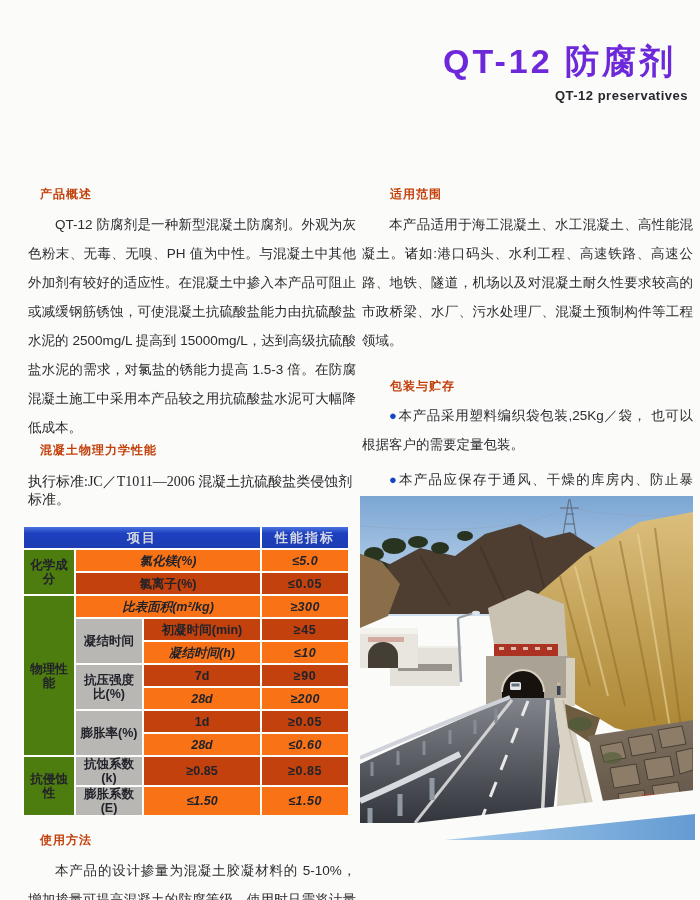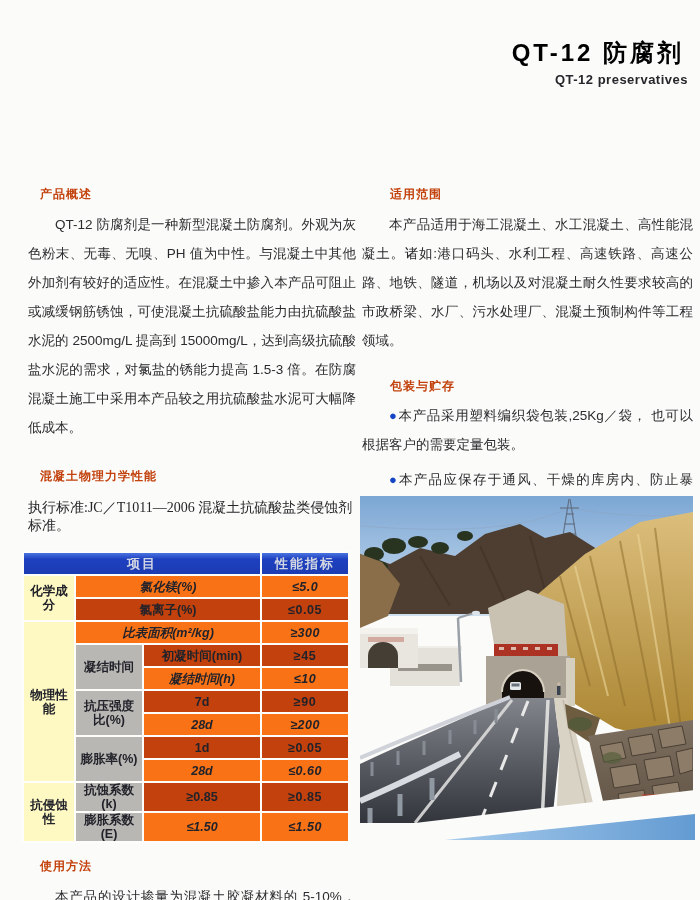--- a/index.html
+++ b/index.html
@@ -7,21 +7,21 @@
     width:700px;height:900px;position:relative;overflow:hidden;
     background:#fbfbf9;
     font-family:"Liberation Sans","DejaVu Sans",sans-serif;
     color:#2c2c30;
   }
   .page{position:absolute;inset:0;}
 
   
   .masthead{position:absolute;top:34px;right:12px;text-align:right;}
   .masthead h1{
-    margin:4px;font-size:24px;font-weight:bold;color:#000000;
+    margin:12px;font-size:34px;font-weight:bold;color:#6d28d9;
     letter-spacing:3px;line-height:30px;
   }
   .masthead .sub{
     font-size:13px;font-weight:bold;color:#26262c;letter-spacing:.5px;
   }
 
   
   .col-left{position:absolute;left:28px;top:186px;width:328px;}
   .col-right{position:absolute;left:362px;top:186px;width:331px;}
 
@@ -52,21 +52,21 @@
     padding:0 2px;text-align:center;vertical-align:middle;
     font-size:12.5px;font-weight:bold;color:#22222a;line-height:14px;
   }
   table.props thead th{
     height:21px;color:#d2d6e2;font-size:13px;letter-spacing:2px;
     background:linear-gradient(180deg,#4a74e0 0%,#1e40c0 30%,#1d3cb2 100%);
   }
   table.props tbody tr{height:21px;}
   tr.lt td{background:#f97316;font-style:italic;}
   tr.dk td{background:#c2410c;}
-  th.grp{background:#fef9c3;font-size:11.5px;}
+  th.grp{background:#4d7c0f;font-size:11.5px;}
   th.sub{background:#b8b7b4;font-size:12px;}
   td.val{letter-spacing:.5px;}
 
   
   figure.photo{
     position:absolute;left:360px;top:496px;width:333px;height:327px;margin:0;
   }
   figure.photo svg{display:block;}
   .wedge{position:absolute;left:353px;top:786px;width:342px;height:58px;}
 </style>
@@ -78,21 +78,21 @@
   <header class="masthead">
     <h1>QT-12 防腐剂</h1>
     <div class="sub">QT-12 preservatives</div>
   </header>
 
   <div class="col-left">
 
     <h2 class="sec">产品概述</h2>
     <p class="body">QT-12 防腐剂是一种新型混凝土防腐剂。外观为灰色粉末、无毒、无嗅、PH 值为中性。与混凝土中其他外加剂有较好的适应性。在混凝土中掺入本产品可阻止或减缓钢筋锈蚀，可使混凝土抗硫酸盐能力由抗硫酸盐水泥的 2500mg/L 提高到 15000mg/L，达到高级抗硫酸盐水泥的需求，对氯盐的锈能力提高 1.5-3 倍。在防腐混凝土施工中采用本产品较之用抗硫酸盐水泥可大幅降低成本。</p>
 
-    <h2 class="sec" style="margin-top:26px;">混凝土物理力学性能</h2>
+    <h2 class="sec" style="">混凝土物理力学性能</h2>
     <p class="note">执行标准:JC／T1011—2006 混凝土抗硫酸盐类侵蚀剂标准。</p>
 
     <table class="props">
       <colgroup>
         <col style="width:50px">
           <col style="width:66px">
           <col style="width:116px">
           <col style="width:86px">
       </colgroup>
       <thead>

